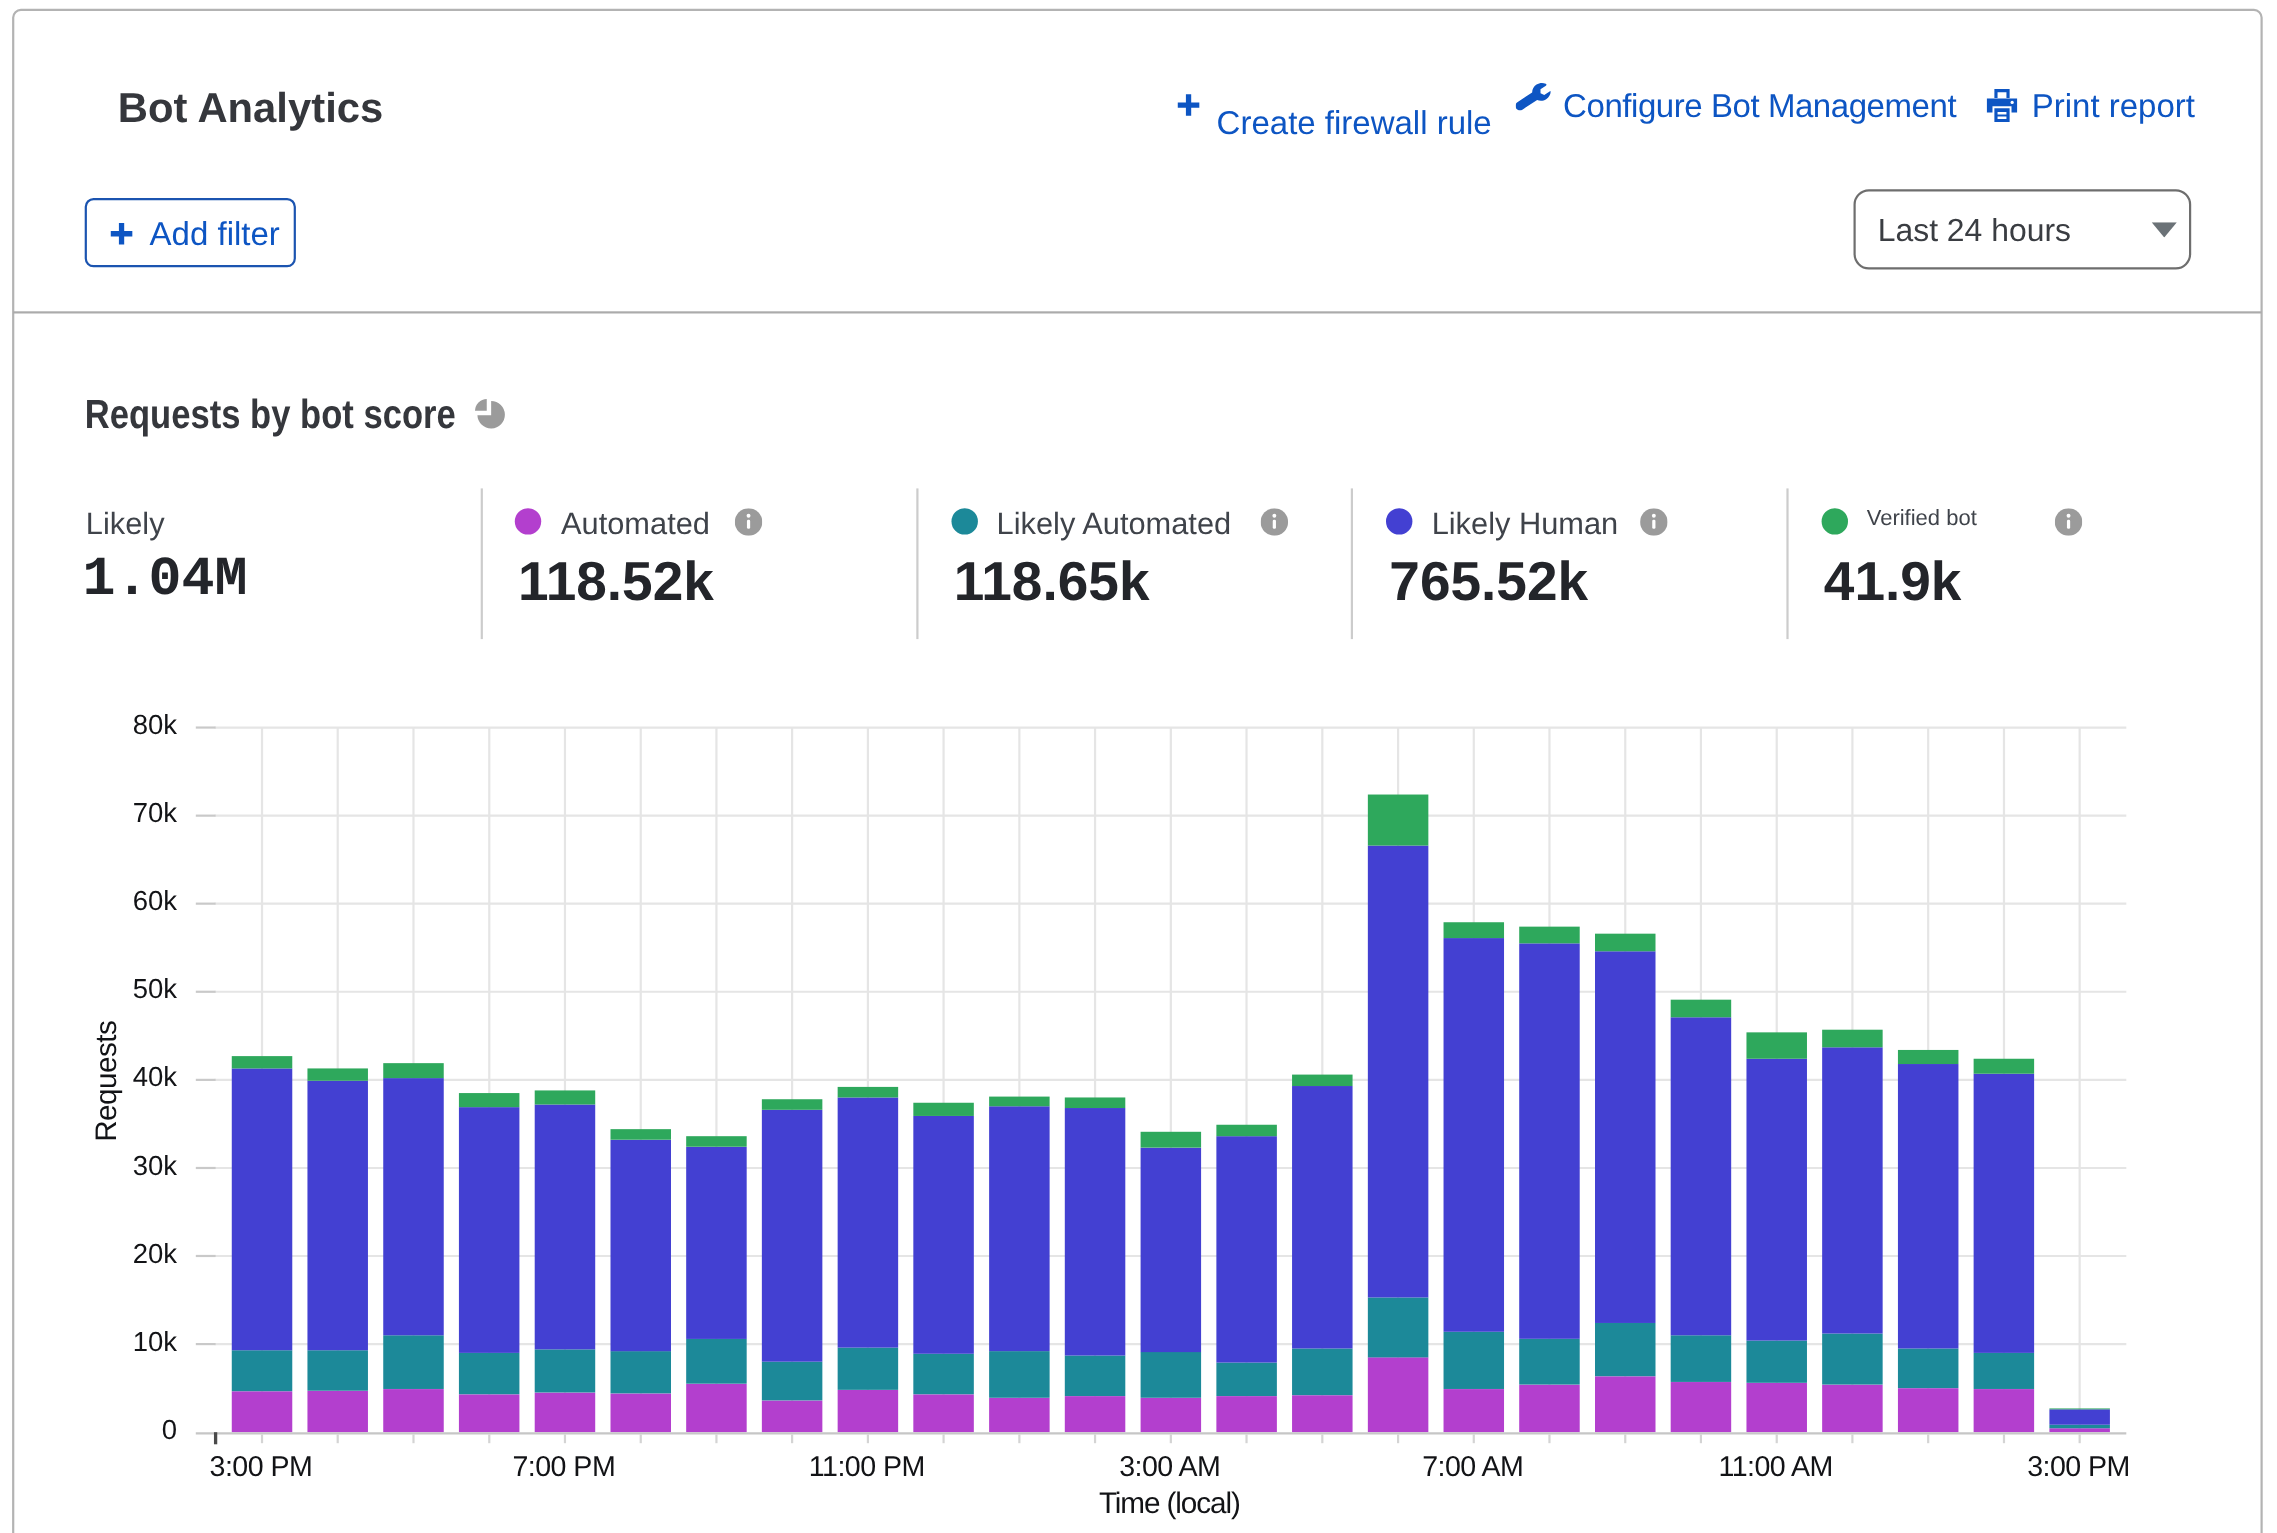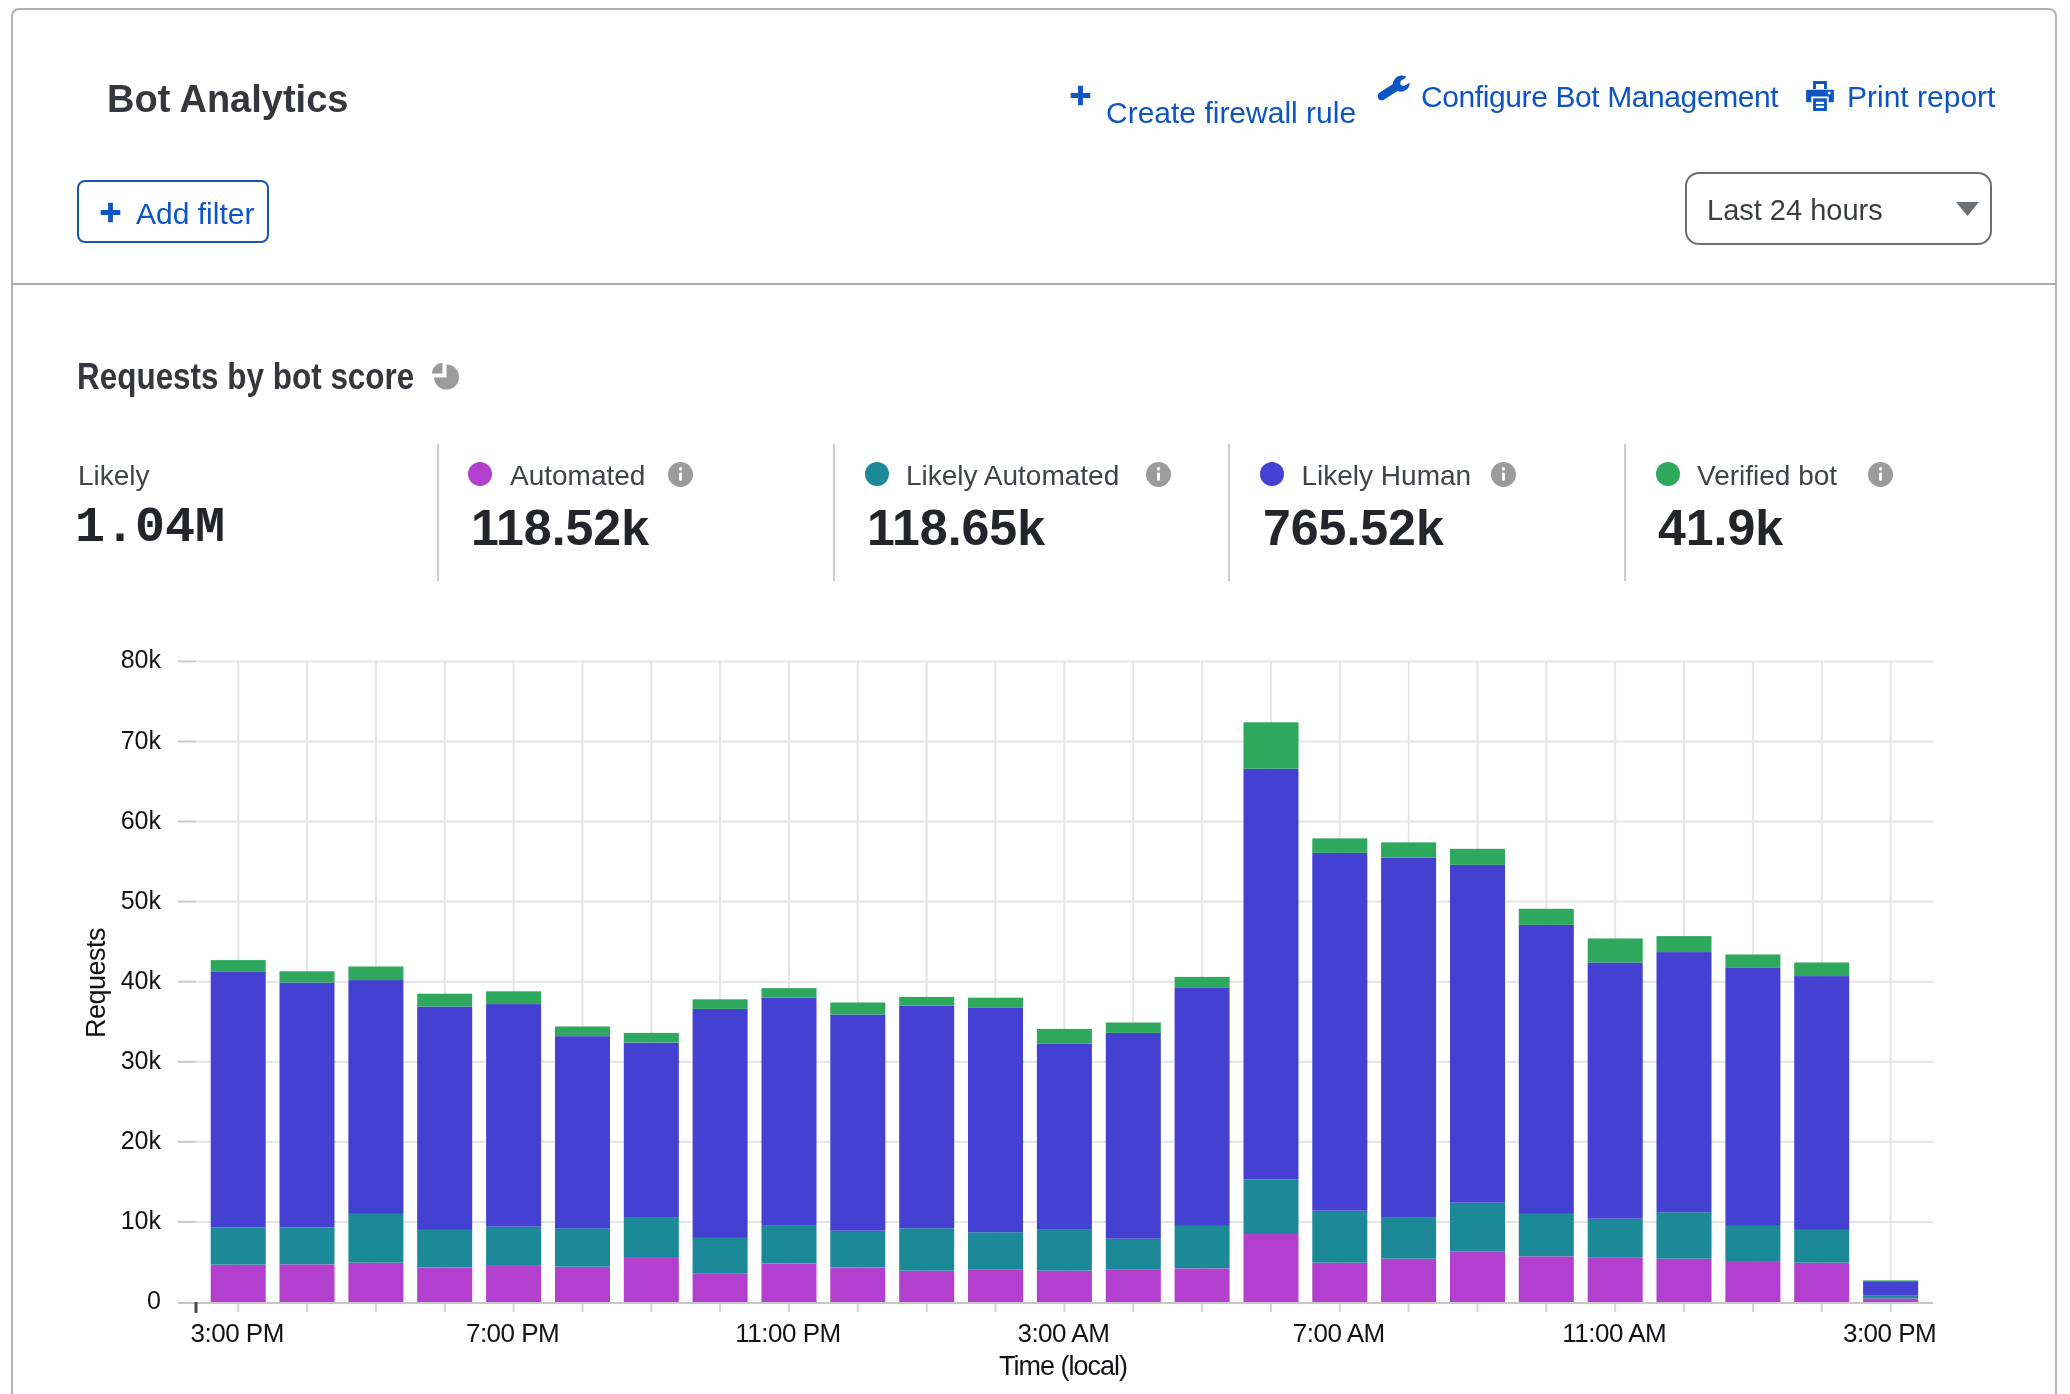--- a/index.html
+++ b/index.html
@@ -70,21 +70,21 @@
 <div style="position:absolute;left:1260.2px;top:462px;width:24px;height:24px;border-radius:50%;background:#4340d2"></div>
 <div class="abs" style="left:1301.5px;top:460px;font-size:28px;color:#3f434a;">Likely Human</div>
 <svg style="position:absolute;left:1491.0px;top:461.5px" width="25.0" height="25.0" viewBox="0 0 24 24">
     <circle cx="12" cy="12" r="12" fill="#9b9b9b"></circle>
     <rect x="10.6" y="10" width="2.8" height="8" rx="1.2" fill="#fff"></rect>
     <circle cx="12" cy="6.6" r="1.7" fill="#fff"></circle>
   </svg>
 <div class="abs" style="left:1263px;top:499px;font-size:50px;font-weight:bold;color:#23252a;">765.52k</div>
 
 <div style="position:absolute;left:1655.7px;top:462px;width:24px;height:24px;border-radius:50%;background:#2ea85c"></div>
-<div class="abs" style="left:1697px;top:460px;font-size:28px;color:#3f434a;">Verified bot</div>
+<div class="abs" style="left:1697px;top:460px;font-size:20px;color:#3f434a;">Verified bot</div>
 <svg style="position:absolute;left:1867.5px;top:461.5px" width="25.0" height="25.0" viewBox="0 0 24 24">
     <circle cx="12" cy="12" r="12" fill="#9b9b9b"></circle>
     <rect x="10.6" y="10" width="2.8" height="8" rx="1.2" fill="#fff"></rect>
     <circle cx="12" cy="6.6" r="1.7" fill="#fff"></circle>
   </svg>
 <div class="abs" style="left:1658px;top:499px;font-size:50px;font-weight:bold;color:#23252a;">41.9k</div>
 
 <div class="abs" style="left:437px;top:444px;width:2px;height:137px;background:#ccc;"></div>
 <div class="abs" style="left:833px;top:444px;width:2px;height:137px;background:#ccc;"></div>
 <div class="abs" style="left:1228px;top:444px;width:2px;height:137px;background:#ccc;"></div>

